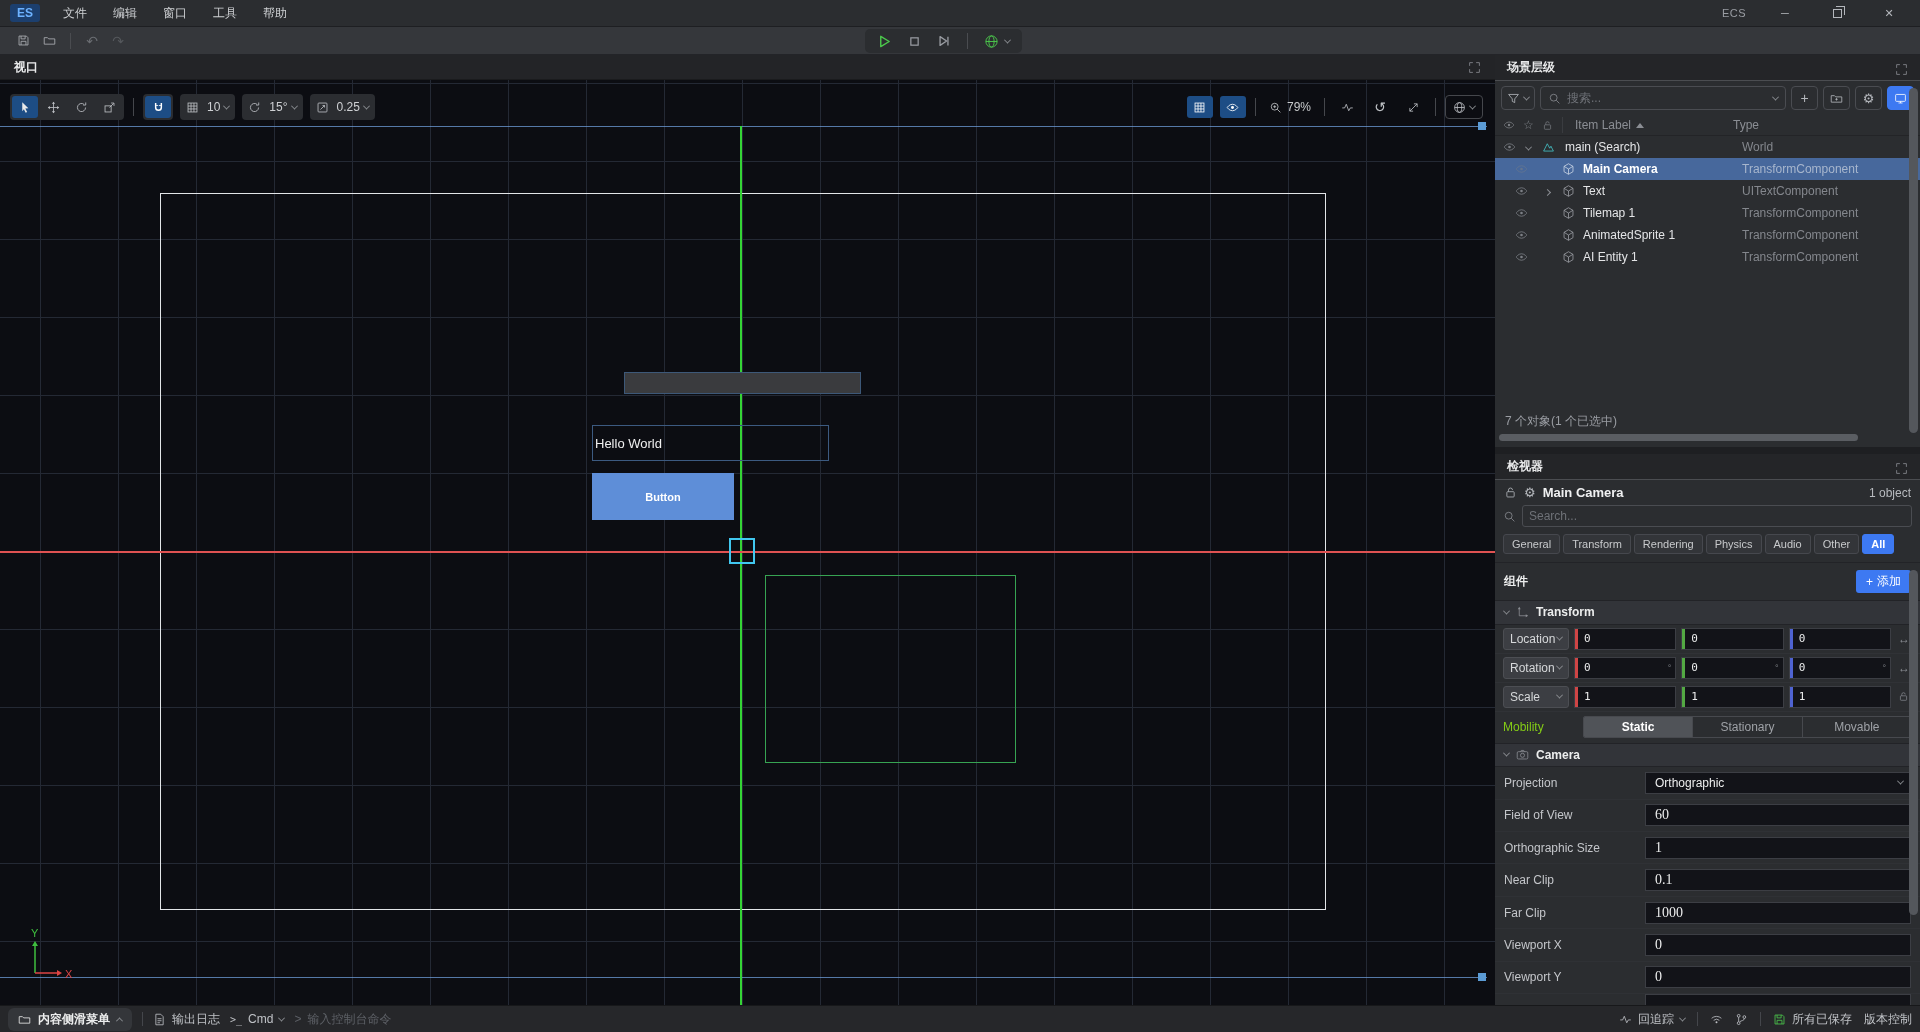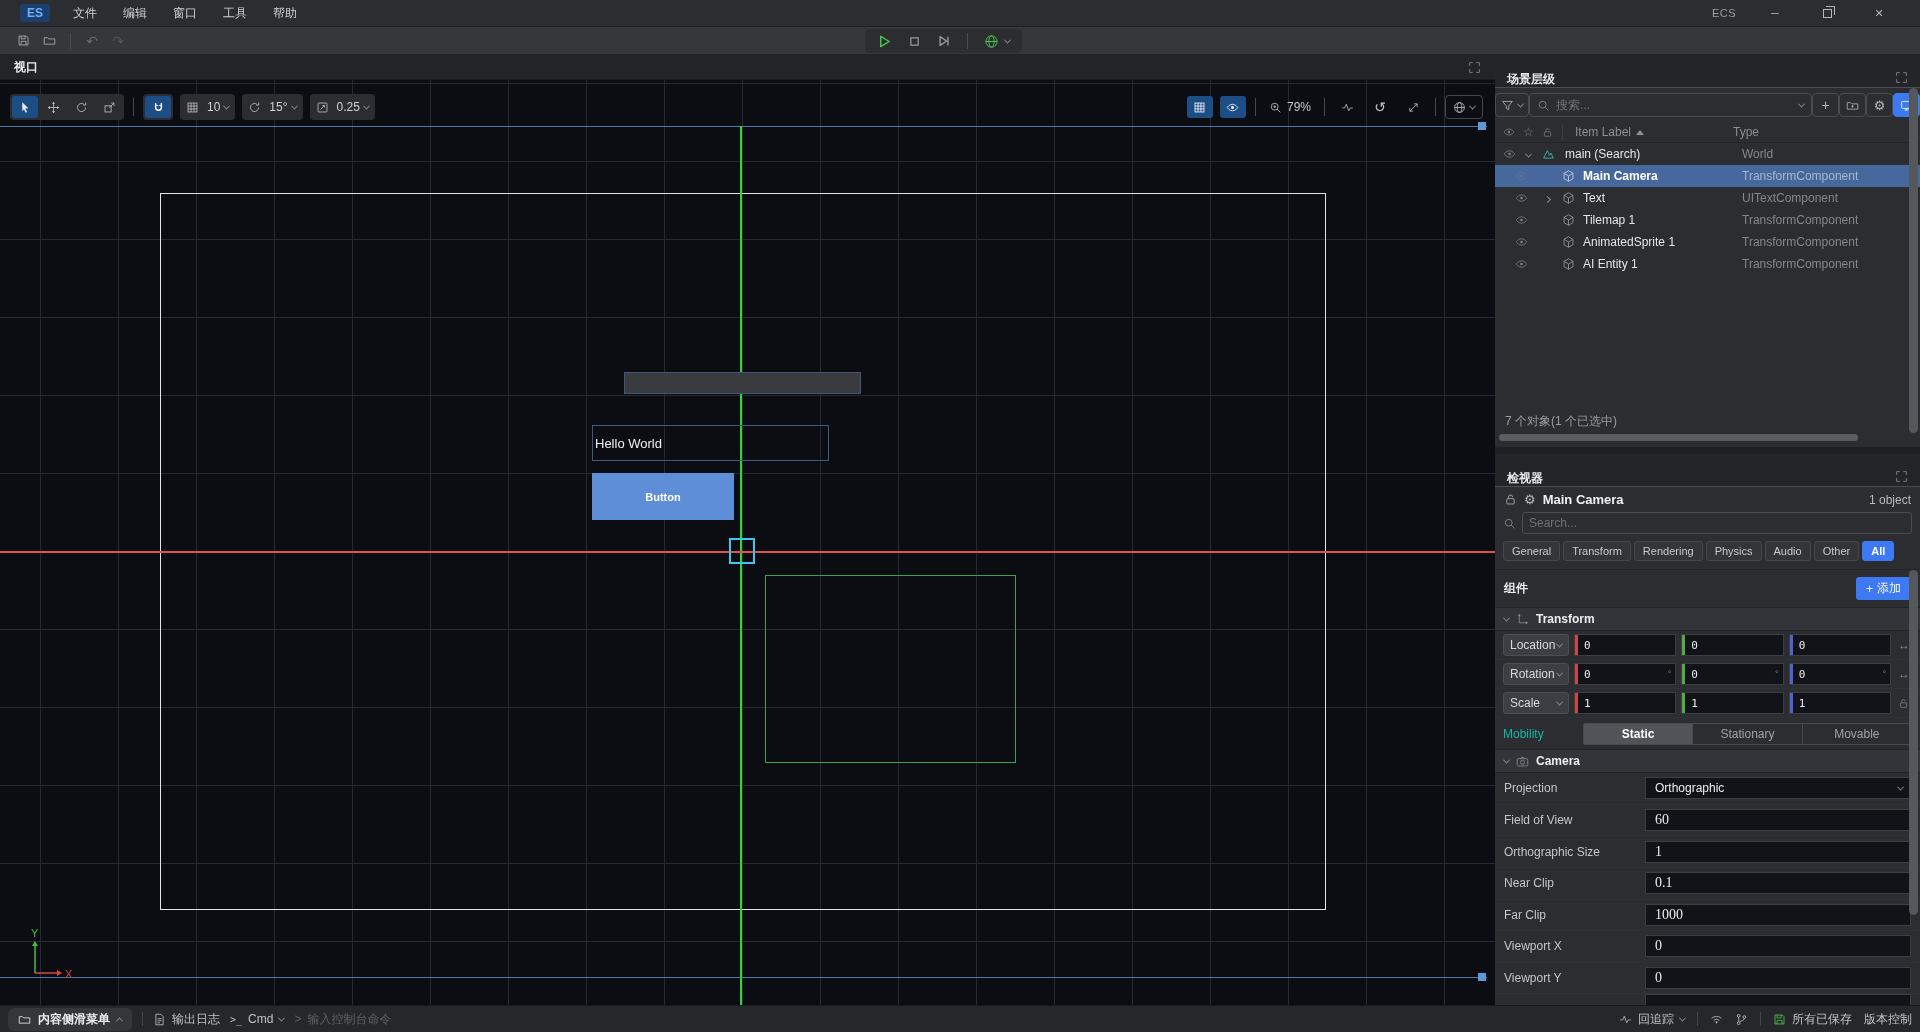--- a/index.html
+++ b/index.html
@@ -5,21 +5,21 @@
 *{box-sizing:border-box;margin:0;padding:0}
 body{width:1920px;height:1032px;background:#1e1f22;font-family:"Liberation Sans",sans-serif;font-size:12px;color:#c8cacc;overflow:hidden}
 svg{display:block}
 .i{width:13px;height:13px}
 .chev{display:inline-block;width:6px;height:6px;border-right:1.4px solid currentColor;border-bottom:1.4px solid currentColor}
 .chev.d{transform:rotate(45deg) translate(-1px,-1px)}
 .chev.r{transform:rotate(-45deg)}
 .chev.u{transform:rotate(-135deg) translate(-1px,-1px)}
 .sm{width:5px;height:5px;color:#8a8d92}
 
-.menubar{height:27px;background:#2b2d30;display:flex;align-items:center;padding:0 20px;border-bottom:1px solid #1e1f22}
+.menubar{height:27px;background:#2b2d30;display:flex;align-items:center;padding:0 10px;border-bottom:1px solid #1e1f22}
 .logo{background:#1c3f6e;color:#6cb2ff;font-weight:bold;font-size:12px;padding:2px 7px;border-radius:3px;margin-right:10px}
 .menu-item{padding:3px 13px;color:#ced0d3}
 .mb-right{margin-left:auto;display:flex;align-items:center;gap:26px;padding-right:8px}
 .ecs{color:#9a9da3;font-size:11px;letter-spacing:.5px}
 .win{width:26px;text-align:center;color:#b4b7bc;font-size:11px}
 .restore{display:inline-block;width:9px;height:9px;border:1px solid #b4b7bc;position:relative;top:1px}
 .restore::before{content:"";position:absolute;left:2px;top:-4px;width:8px;height:8px;border-top:1px solid #b4b7bc;border-right:1px solid #b4b7bc}
 
 .toolbar{height:28px;background:#35373b;display:flex;align-items:center;padding:0 10px;position:relative;border-bottom:1px solid #232428}
 .tbtn{width:26px;height:22px;display:flex;align-items:center;justify-content:center;color:#b0b3b8}
@@ -53,25 +53,25 @@
 .green-vline{width:2px;background:#35d435}
 .red-hline{height:1.5px;background:#e05252}
 .gray-bar{background:#3a3b3e;border:1px solid #3d5878}
 .hello-box{border:1px solid #3c5a80;display:flex;align-items:center;color:#f0f0f0;font-size:13px;padding-left:2px}
 .ui-button{background:#5e8ed8;display:flex;align-items:center;justify-content:center;color:#fff;font-size:11px;font-weight:600}
 .cyan-box{border:2px solid #41c7ef}
 .green-rect{border:1.5px solid #37a352}
 
 .right-col{flex:1;display:flex;flex-direction:column}
 .panel{background:#2b2d30;position:relative}
-.p-hd{height:26px;background:#242528;display:flex;align-items:flex-start;padding:16px 12px;border-bottom:1px solid #4b4d51}
+.p-hd{height:26px;background:#242528;display:flex;align-items:flex-end;padding:4px 12px;border-bottom:1px solid #4b4d51}
 .p-hd .ttl{font-weight:bold;color:#e8e9ea}
 
 .hier{height:392px;display:flex;flex-direction:column}
-.hier-toolbar{display:flex;padding:5px 0;}
+.hier-toolbar{display:flex;padding:5px 6px;gap:5px}
 .hbtn{height:24px;min-width:27px;border:1px solid #4a4c51;border-radius:4px;display:flex;align-items:center;justify-content:center;color:#b4b7bc;padding:0 5px;gap:4px;background:transparent}
 .hbtn.primary{background:#3d79f2;border-color:#3d79f2;color:#fff}
 .hsearch{flex:1;height:24px;border:1px solid #4a4c51;border-radius:4px;display:flex;align-items:center;padding:0 7px;gap:6px;color:#8a8d92}
 .hsearch input{flex:1;background:transparent;border:none;outline:none;color:#d4d6d9;font-family:inherit;font-size:12px}
 .hsearch input::placeholder{color:#6e7177}
 .col-hd{height:21px;display:flex;align-items:center;padding:0 8px;color:#8b8e94;border-bottom:1px solid #232427;position:relative}
 .col-hd .mini{display:flex;gap:8px;align-items:center;color:#7d8086}
 .col-div{position:absolute;left:67px;top:2px;bottom:2px;width:1px;background:#3a3c40}
 .col-lab{position:absolute;left:80px;display:flex;align-items:center;gap:5px}
 .tri-up{width:0;height:0;border-left:4px solid transparent;border-right:4px solid transparent;border-bottom:5px solid #8b8e94}
@@ -110,21 +110,21 @@
 .sec-ttl{font-weight:bold;color:#eceded;font-size:12px}
 .t-row{display:flex;align-items:center;gap:5px;padding:3px 8px;height:29px;border-bottom:1px solid #303236}
 .t-sel{width:66px;height:22px;background:#3c3e43;border:1px solid #4c4e53;border-radius:3px;display:flex;align-items:center;justify-content:space-between;padding:0 6px;color:#d6d8da;flex:none}
 .t-input{flex:1;height:22px;background:#121318;border:1px solid #3c3e44;display:flex;align-items:center;position:relative;font-family:"DejaVu Sans Mono",monospace;font-size:11px;color:#eceded;padding-left:9px}
 .bar{position:absolute;left:0;top:0;bottom:0;width:3px}
 .rx{background:#cf4545}.gy{background:#53a943}.bz{background:#4f63d2}
 .deg{position:absolute;right:4px;color:#7a7d82;font-size:9px;font-family:"Liberation Sans",sans-serif}
 .lr{color:#8b8e94;width:16px;text-align:center;flex:none}
 .lockw{color:#8b8e94;width:16px;flex:none;display:flex;justify-content:center}
 .mob-row{display:flex;align-items:center;padding:5px 8px;height:31px;gap:8px}
-.mob-lab{width:72px;color:#14b8a6;flex:none}
+.mob-lab{width:72px;color:#84cc16;flex:none}
 .seg{flex:1;display:flex;border:1px solid #47494e;border-radius:2px;overflow:hidden;height:22px}
 .seg>div{flex:1;display:flex;align-items:center;justify-content:center;color:#9ea1a6;border-right:1px solid #47494e}
 .seg>div:last-child{border-right:none}
 .seg>div.act{background:#505358;color:#fff;font-weight:bold}
 .cam-row{display:flex;align-items:center;padding:0 9px;height:33px;border-bottom:1px solid #2f3135}
 .cam-lab{width:141px;color:#c4c6ca;flex:none}
 .cam-input{flex:1;height:22px;background:#121318;border:1px solid #3c3e44;display:flex;align-items:center;padding:0 9px;font-family:Liberation Serif, serif;font-size:14px;color:#eceded;position:relative}
 .cam-input.dd{font-family:"Liberation Sans",sans-serif;font-size:12px}
 .dd-chev{position:absolute;right:7px}
 .sliver{height:11px;margin:0 9px;border-left:1px solid #3c3e44;border-right:1px solid #3c3e44;border-top:1px solid #3c3e44;background:#121318;margin-left:150px}

